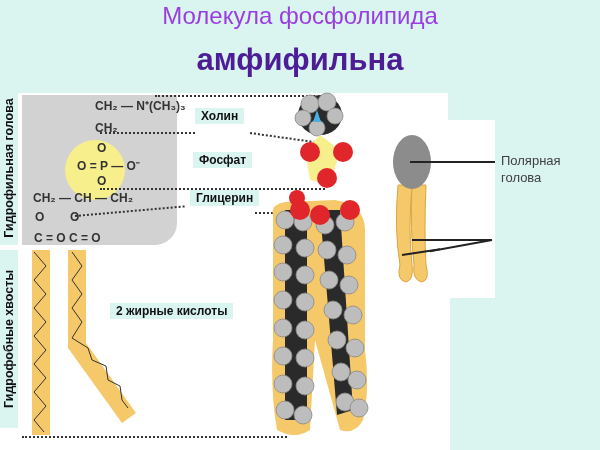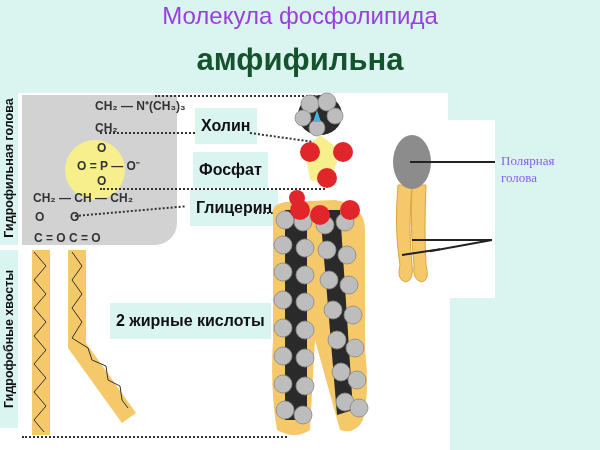--- a/index.html
+++ b/index.html
@@ -1,27 +1,27 @@
 <!DOCTYPE html>
 <html><head>
 <meta charset="utf-8">
 <style>
   html, body { margin:0; padding:0; }
   body { width:600px; height:450px; background:#daf4f0; position:relative; overflow:hidden; font-family:"Liberation Sans", sans-serif; }
   .title1 { position:absolute; left:0; width:600px; top:2px; text-align:center; font-size:24px; color:#9a3ee0; }
-  .title2 { position:absolute; left:0; width:600px; top:42px; text-align:center; font-size:31px; font-weight:bold; color:#14532d; }
+  .title2 { position:absolute; left:0; width:600px; top:42px; text-align:center; font-size:31px; font-weight:bold; color:#4c1d95; }
   .panel-main { position:absolute; left:18px; top:93px; width:430px; height:357px; background:#fff; }
   .panel-bottom { position:absolute; left:0; top:245px; width:450px; height:205px; background:#fff; }
   .panel-right { position:absolute; left:370px; top:120px; width:125px; height:178px; background:#fff; }
   .vlabel { position:absolute; background:#daf4f0; width:18px; display:flex; align-items:center; justify-content:center; }
   .vlabel span { transform:rotate(-90deg); white-space:nowrap; font-weight:bold; font-size:12.5px; color:#111; }
   .gray-box { position:absolute; left:22px; top:95px; width:155px; height:150px; background:#d2d2d2; border-radius:0 0 22px 0; }
   .chem { position:absolute; font-size:12px; font-weight:bold; color:#333; white-space:nowrap; }
-  .tag { position:absolute; background:#daf4f0; font-weight:bold; font-size:16px; color:#111; padding:9px 6px; }
-  .side-label { position:absolute; font-size:13px; color:#8b5cf6; line-height:17px;font-family:Liberation Serif, serif; }
+  .tag { position:absolute; background:#daf4f0; font-weight:bold; font-size:12px; color:#111; padding:1px 6px; }
+  .side-label { position:absolute; font-size:13px; color:#404040; line-height:17px; }
   .dash { position:absolute; border-top:2px dotted #333; height:0; }
 </style>
 </head>
 <body>
 
 <div class="title1">Молекула фосфолипида</div>
 <div class="title2">амфифильна</div>
 
 <div class="panel-main"></div>
 <div class="panel-bottom"></div>

